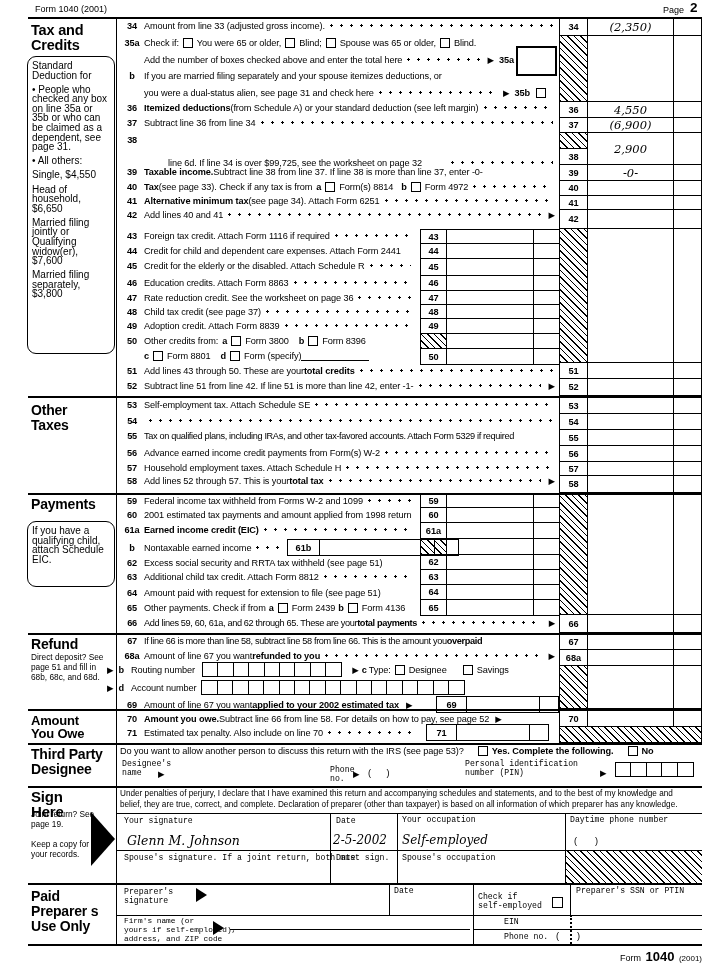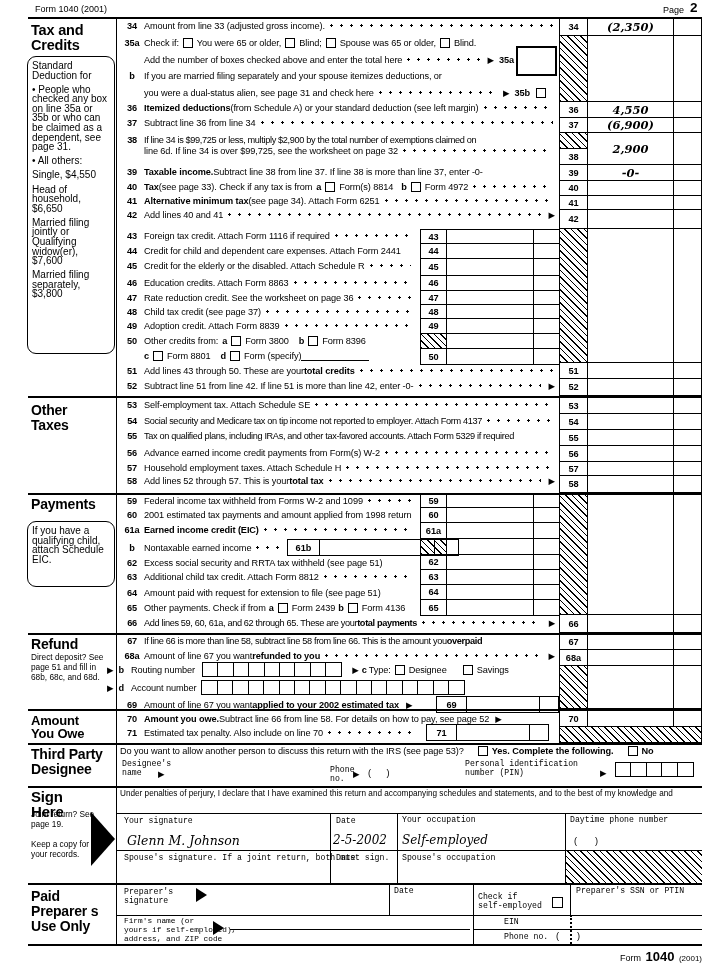--- a/index.html
+++ b/index.html
@@ -15,21 +15,21 @@
  background-size:10px 3px;background-repeat:repeat-x;background-position:left center;}
 .ckb{width:10px;height:10px;border:1.6px solid #000;flex:none;margin:0 4px;background:#fff;box-sizing:border-box;}
 .arw{font-size:8.5px;margin:0 3px;flex:none;}
 .ref{font-weight:bold;margin:0 2px;flex:none;}
 .ul{border-bottom:1.3px solid #000;height:9px;flex:none;}
 .gapseg{flex:none;}
 .boxrow{display:flex;flex:none;margin-left:1.6px;}
 .boxcell{width:17px;height:15px;border:1.6px solid #000;margin-left:-1.6px;background:#fff;box-sizing:border-box;flex:none;}
 .hatch{background-image:repeating-linear-gradient(45deg,#000 0 1.3px,transparent 1.3px 4.6px);}
 .cell{position:absolute;box-sizing:border-box;}
-.cell.center{display:flex;align-items:center;justify-content:center;font-weight:bold;}
+.cell.center{display:flex;align-items:center;justify-content:center;}
 .hw{font-family:"DejaVu Serif",serif;font-style:italic;font-size:11.5px;letter-spacing:0;}
 .rule{position:absolute;left:28px;width:674px;height:2px;background:#000;}
 .vline{position:absolute;width:1px;background:#000;}
 .hline{position:absolute;height:1px;background:#000;}
 .secTitle{position:absolute;font-weight:bold;font-size:14px;line-height:15px;white-space:pre-line;letter-spacing:-0.2px;}
 .mbox{position:absolute;border:1.8px solid #000;border-radius:9px;padding:4px 4px;font-size:10px;line-height:9.6px;box-sizing:border-box;background:#fff;}
 .mnote{position:absolute;font-size:8.3px;line-height:9.8px;}
 .pre{white-space:pre-line;}
 .slabel{position:absolute;font-size:8.2px;line-height:9px;font-family:Liberation Mono, monospace;}
 .tri{position:absolute;width:0;height:0;border-top:7px solid transparent;border-bottom:7px solid transparent;border-left:11px solid #000;}
@@ -131,23 +131,22 @@
         <span> (from Schedule A) or your standard deduction (see left margin)</span>
         <div class="dots"></div>
       </div>
       <div class="trow" style="left: 120px; width: 438px; top: 116px;">
         <div class="num">37</div>
         <span>Subtract line 36 from line 34</span>
         <div class="dots"></div>
       </div>
       <div class="trow tight" style="left: 120px; width: 438px; top: 133px;">
         <div class="num">38</div>
-        <span>If line 34 is $99,725 or less, multiply $2,900 by the total number of exemptions claimed on</span>
-      </div>
-      <div class="trow" style="left: 120px; width: 438px; top: 144px;">
+      </div>
+      <div class="trow" style="left: 120px; width: 438px; top: 156px; gap: 24px;">
         <div class="num"></div>
         <span>line 6d. If line 34 is over $99,725, see the worksheet on page 32</span>
         <div class="dots"></div>
       </div>
       <div class="trow" style="left: 120px; width: 438px; top: 165px;">
         <div class="num">39</div>
         <span class="b">Taxable income.</span>
         <span> Subtract line 38 from line 37. If line 38 is more than line 37, enter -0-</span>
       </div>
       <div class="trow" style="left: 120px; width: 438px; top: 180px;">
@@ -234,32 +233,31 @@
         <div class="ul" style="width: 68px;"></div>
       </div>
       <div class="trow" style="left: 120px; width: 438px; top: 364px;">
         <div class="num">51</div>
         <span>Add lines 43 through 50. These are your </span>
         <span class="b">total credits</span>
         <div class="dots"></div>
       </div>
       <div class="trow" style="left: 120px; width: 438px; top: 379px;">
         <div class="num">52</div>
-        <span>Subtract line 51 from line 42. If line 51 is more than line 42, enter -0-</span>
+        <span>Subtract line 51 from line 42. If line 51 is more than line 42, enter -1-</span>
         <div class="dots"></div>
         <div class="arw">▶</div>
       </div>
       <div class="trow" style="left: 120px; width: 438px; top: 398px;">
         <div class="num">53</div>
         <span>Self-employment tax. Attach Schedule SE</span>
         <div class="dots"></div>
       </div>
       <div class="trow tight" style="left: 120px; width: 438px; top: 414px;">
         <div class="num">54</div>
-        <span>Social security and Medicare tax on tip income not reported to employer. Attach Form 4137</span>
         <div class="dots"></div>
       </div>
       <div class="trow tight" style="left: 120px; width: 438px; top: 429px;">
         <div class="num">55</div>
         <span>Tax on qualified plans, including IRAs, and other tax-favored accounts. Attach Form 5329 if required</span>
       </div>
       <div class="trow" style="left: 120px; width: 438px; top: 446px;">
         <div class="num">56</div>
         <span>Advance earned income credit payments from Form(s) W-2</span>
         <div class="dots"></div>
@@ -690,20 +688,21 @@
   <div class="abs arw" style="left:597px;top:768px;">▶</div>
   <div class="abs boxrow" style="left:615px;top:762px;" id="pin-boxes">
       <div class="boxcell"></div>
       <div class="boxcell"></div>
       <div class="boxcell"></div>
       <div class="boxcell"></div>
       <div class="boxcell"></div>
     </div>
 
   <div class="abs" style="left:120px;top:789px;font-size:8.2px;width:582px;">Under penalties of perjury, I declare that I have examined this return and accompanying schedules and statements, and to the best of my knowledge and</div>
+  <div class="abs" style="left:120px;top:800px;font-size:8.2px;width:582px;">belief, they are true, correct, and complete. Declaration of preparer (other than taxpayer) is based on all information of which preparer has any knowledge.</div>
   <div class="hline" style="left:116px;top:813px;width:586px;"></div>
   <div class="hline" style="left:116px;top:850px;width:586px;"></div>
   <div class="vline" style="left:330px;top:813px;height:70px;"></div>
   <div class="vline" style="left:397px;top:813px;height:70px;"></div>
   <div class="vline" style="left:565px;top:813px;height:70px;"></div>
   <div class="slabel" style="left:124px;top:816px;">Your signature</div>
   <div class="slabel" style="left:336px;top:816px;">Date</div>
   <div class="slabel" style="left:402px;top:815px;">Your occupation</div>
   <div class="slabel" style="left:570px;top:815px;">Daytime phone number</div>
   <div class="abs hw" style="left:127px;top:833px;font-size:12.5px;">Glenn M. Johnson</div>

